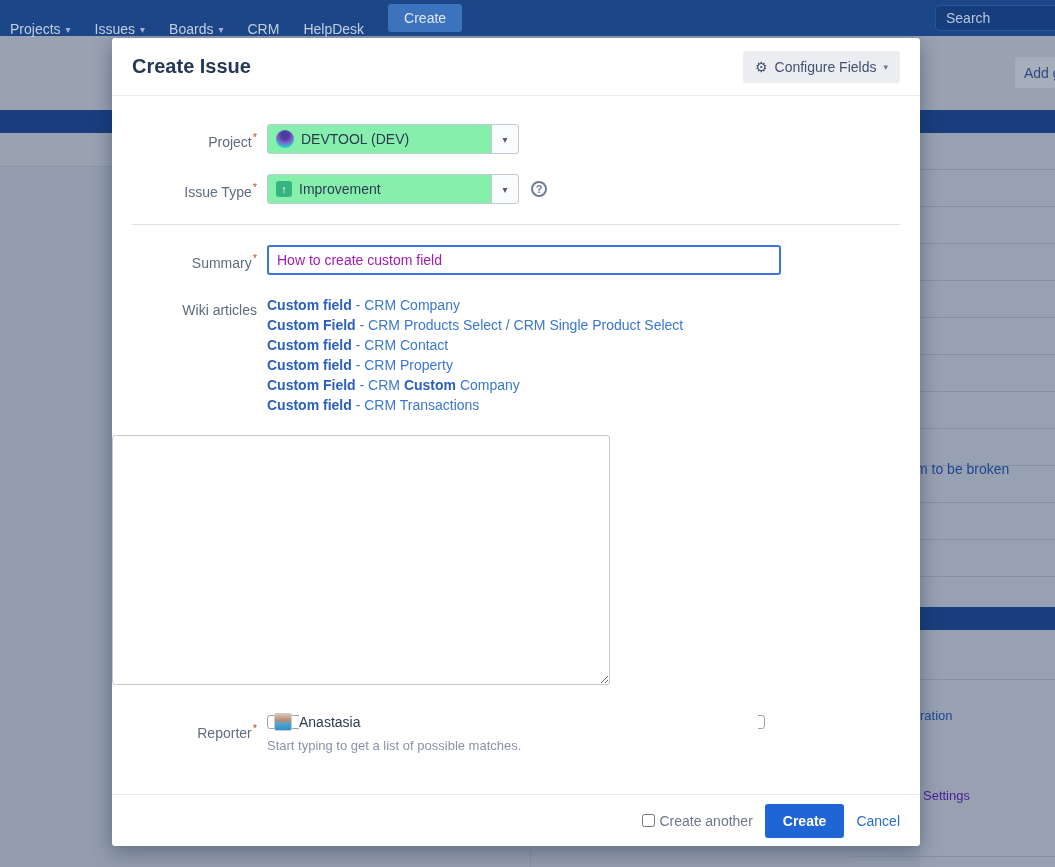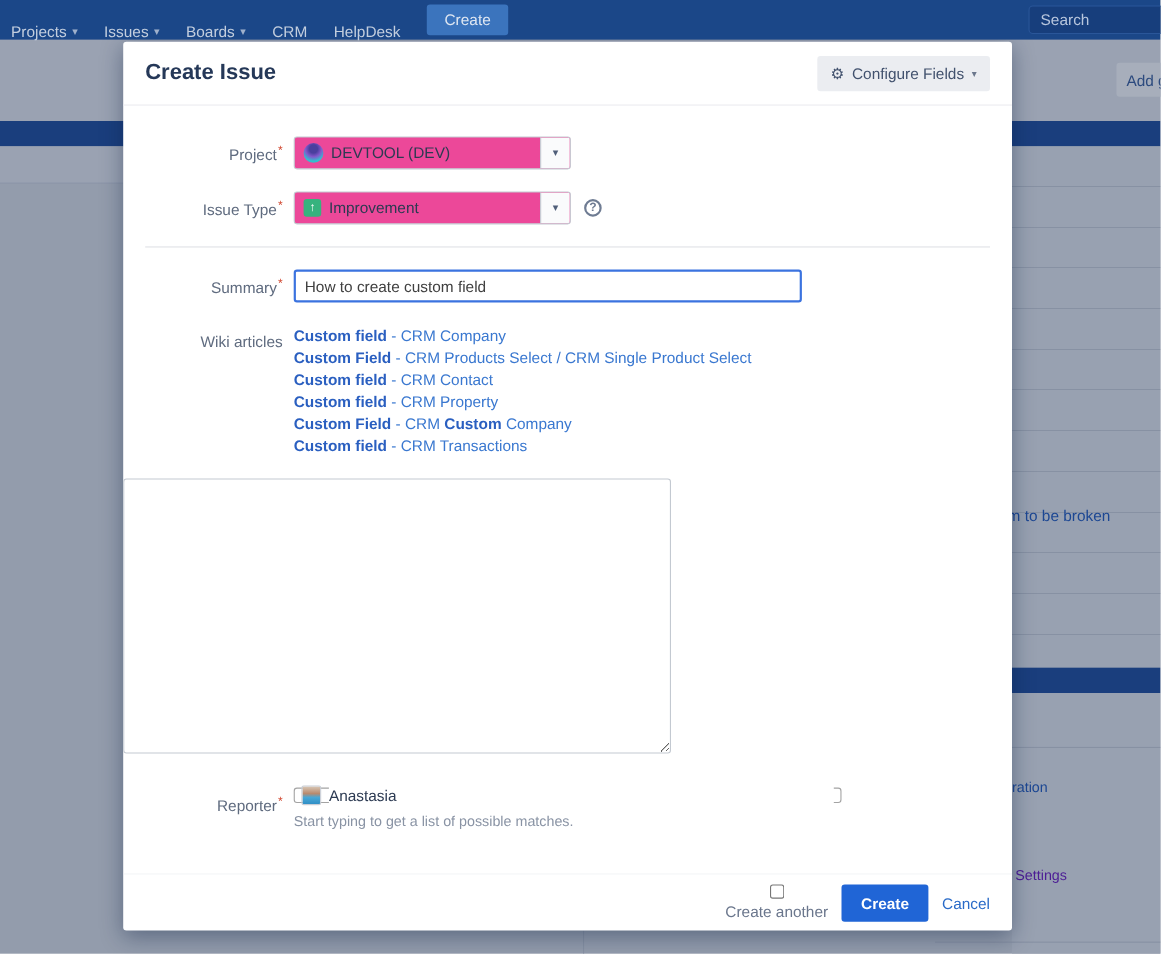--- a/index.html
+++ b/index.html
@@ -51,40 +51,40 @@
   .cfg-caret { font-size:9px; color:#6b778c; }
 
   .modal-body { flex:1 1 auto; padding-top:28px; overflow:hidden; }
   .form-row { display:flex; margin-bottom:20px; }
   .form-label { width:155px; flex:0 0 155px; text-align:right; padding-right:10px; padding-top:7px;
                 font-size:14px; color:#5f6b7f; }
   .req { color:#d0442c; font-size:11px; vertical-align:super; margin-left:1px; }
   .field-col { flex:1 1 auto; }
 
   .select-ctl { display:inline-flex; height:30px; border:1px solid #c3c9d1; border-radius:3px; overflow:hidden;
-                background:#ec4899; }
+                background:#86efac; }
   .select-value { width:223px; display:flex; align-items:center; gap:7px; padding:0 8px; font-size:14px; color:#2c3a52; }
   .select-btn { width:27px; border-left:1px solid #c3c9d1; background:#fafbfc; display:flex; align-items:center;
                 justify-content:center; cursor:pointer; }
   .select-caret { font-size:10px; color:#505f79; }
 
   .proj-avatar { width:18px; height:18px; border-radius:50%; flex:0 0 18px;
                  background:radial-gradient(circle at 50% 30%, #4a3f9e 0 24%, #8258cc 46%, #31c2cf 72%, #27b3c4 100%); }
   .improvement-icon { width:16px; height:16px; border-radius:3px; background:#36b37e; color:#fff;
                       display:flex; align-items:center; justify-content:center; font-size:11px; font-weight:bold;
                       flex:0 0 16px; }
   .help-icon { display:inline-flex; width:16px; height:16px; border:2px solid #6f7c93; border-radius:50%;
                color:#6f7c93; font-size:11px; font-weight:bold; align-items:center; justify-content:center;
                margin-left:12px; vertical-align:middle; }
   .issue-type-line { display:flex; align-items:center; }
 
   .modal-hr { border:none; border-top:1px solid #dfe1e6; margin:0 20px 20px 20px; }
 
-  .text-input { width:462px; height:30px; border:1px solid #c3c9d1; border-radius:3px; font-size:14px;
-                color:#404040; padding:0 8px; font-family:"Liberation Sans", sans-serif; outline:none; }
+  .text-input { width:514px; height:30px; border:1px solid #c3c9d1; border-radius:3px; font-size:14px;
+                color:#a21caf; padding:0 8px; font-family:"Liberation Sans", sans-serif; outline:none; }
   .text-input.focused { border:2px solid #3b73df; height:30px; }
 
   .wiki-row { margin-bottom:20px; }
   .wiki-list { list-style:none; }
   .wiki-list li { line-height:20px; font-size:14px; }
   .wiki-list a { text-decoration:none; color:#3a78d0; cursor:pointer; }
   .wiki-list b { color:#2a5fc0; font-weight:bold; }
 
   .desc-textarea { width:498px; height:250px; border:1px solid #c3c9d1; border-radius:3px; resize:vertical;
                    font-family:"Liberation Sans", sans-serif; font-size:14px; color:#2c3a52; padding:6px 8px; }
@@ -94,21 +94,21 @@
                     align-items:center; padding:0 6px; gap:7px; background:#fff; }
   .reporter-avatar { width:18px; height:18px; border-radius:2px; flex:0 0 18px;
                      background:linear-gradient(180deg,#d7c6b4 0%, #b98a6e 40%, #49a7d6 62%, #2f8fc6 100%);
                      border:1px solid #c9ced6; }
   .reporter-input { border:none; outline:none; flex:1; font-size:14px; color:#2c3a52;
                     font-family:"Liberation Sans", sans-serif; }
   .field-hint { font-size:13px; color:#8993a4; margin-top:9px; }
 
   .modal-footer { flex:0 0 52px; border-top:1px solid #e8eaee; display:flex; align-items:center;
                   justify-content:flex-end; padding-right:20px; gap:12px; border-radius:0 0 3px 3px; }
-  .create-another { display:flex; align-items:center; gap:4px; color:#6a768c; font-size:14px;flex-direction:column; }
+  .create-another { display:flex; align-items:center; gap:4px; color:#6a768c; font-size:14px; }
   .create-another input { width:13px; height:13px; }
   .create-btn { background:#2065d6; color:#fff; font-size:14px; font-weight:bold; border:none;
                 border-radius:3px; padding:9px 18px; cursor:pointer; }
   .cancel-link { color:#2a6bc8; font-size:14px; text-decoration:none; cursor:pointer; }
 </style>
 </head>
 <body>
 
 <div class="bg-band-top"></div>
 <div class="bg-bluebar1"></div>

